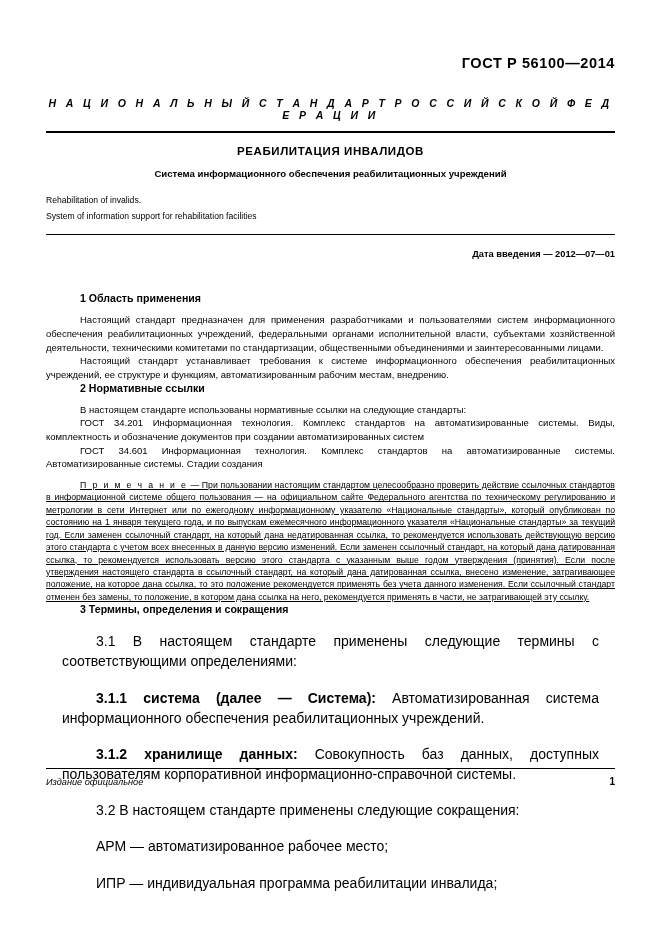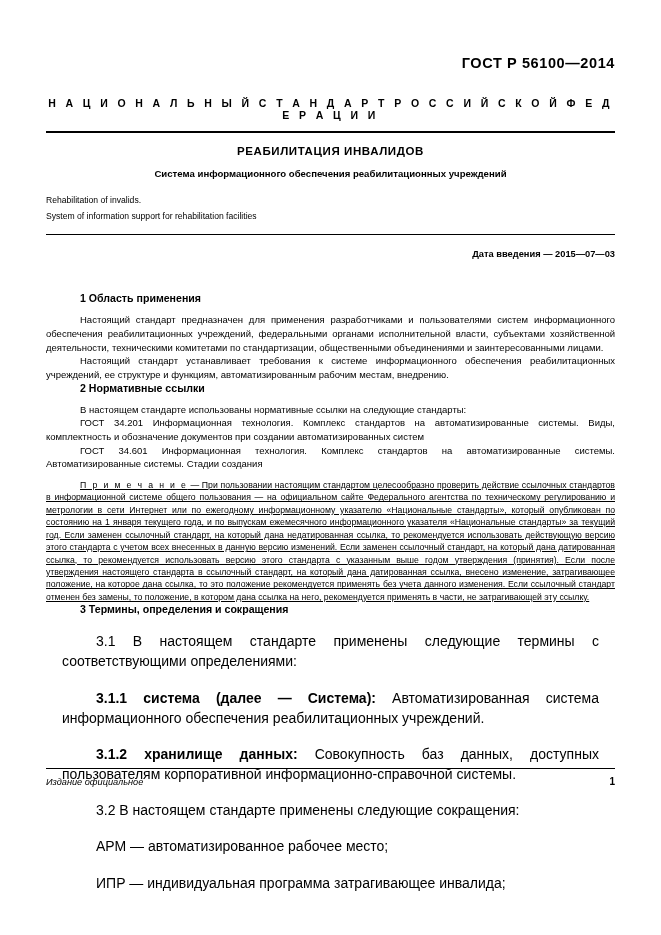--- a/index.html
+++ b/index.html
@@ -31,20 +31,21 @@
     font-weight: bold;
     letter-spacing: 0.6px;
     margin: 0 0 26px 0;
   }
   .national-standard {
     text-align: center;
     font-size: 10.5px;
     font-weight: bold;
     letter-spacing: 3.4px;
     margin: 0 0 10px 0;
+    font-style: italic;
   }
   .rule-thick {
     border: 0;
     border-top: 2.2px solid #000;
     margin: 6px 0 12px 0;
   }
   .rule-thin {
     border: 0;
     border-top: 1.1px solid #000;
     margin: 12px 0 0 0;
@@ -148,41 +149,41 @@
 
   <hr class="rule-thick">
 
   <div class="title-main">РЕАБИЛИТАЦИЯ ИНВАЛИДОВ</div>
   <div class="title-sub">Система информационного обеспечения реабилитационных учреждений</div>
   <div class="title-en">Rehabilitation of invalids.</div>
   <div class="title-en">System of information support for rehabilitation facilities</div>
 
   <hr class="rule-thin">
 
-  <div class="intro-date">Дата введения — 2015—07—03</div>
+  <div class="intro-date">Дата введения — 2012—07—01</div>
 
   <div class="content">
 
     <h2 class="section">1 Область применения</h2>
     <p class="para">Настоящий стандарт предназначен для применения разработчиками и пользователями систем информационного обеспечения реабилитационных учреждений, федеральными органами исполнительной власти, субъектами хозяйственной деятельности, техническими комитетами по стандартизации, общественными объединениями и заинтересованными лицами.</p>
     <p class="para">Настоящий стандарт устанавливает требования к системе информационного обеспечения реабилитационных учреждений, ее структуре и функциям, автоматизированным рабочим местам, внедрению.</p>
 
     <h2 class="section section-gap">2 Нормативные ссылки</h2>
     <p class="para">В настоящем стандарте использованы нормативные ссылки на следующие стандарты:</p>
     <p class="para">ГОСТ 34.201 Информационная технология. Комплекс стандартов на автоматизированные системы. Виды, комплектность и обозначение документов при создании автоматизированных систем</p>
     <p class="para">ГОСТ 34.601 Информационная технология. Комплекс стандартов на автоматизированные системы. Автоматизированные системы. Стадии создания</p>
     <p class="note"><span class="note-label">П р и м е ч а н и е</span><span> — При пользовании настоящим стандартом целесообразно проверить действие ссылочных стандартов в информационной системе общего пользования — на официальном сайте Федерального агентства по техническому регулированию и метрологии в сети Интернет или по ежегодному информационному указателю «Национальные стандарты», который опубликован по состоянию на 1 января текущего года, и по выпускам ежемесячного информационного указателя «Национальные стандарты» за текущий год. Если заменен ссылочный стандарт, на который дана недатированная ссылка, то рекомендуется использовать действующую версию этого стандарта с учетом всех внесенных в данную версию изменений. Если заменен ссылочный стандарт, на который дана датированная ссылка, то рекомендуется использовать версию этого стандарта с указанным выше годом утверждения (принятия). Если после утверждения настоящего стандарта в ссылочный стандарт, на который дана датированная ссылка, внесено изменение, затрагивающее положение, на которое дана ссылка, то это положение рекомендуется применять без учета данного изменения. Если ссылочный стандарт отменен без замены, то положение, в котором дана ссылка на него, рекомендуется применять в части, не затрагивающей эту ссылку.</span></p>
 
     <h2 class="section section-gap">3 Термины, определения и сокращения</h2>
     <p class="plain">3.1 В настоящем стандарте применены следующие термины с соответствующими определениями:</p>
     <p class="plain"><span class="b">3.1.1 система (далее — Система):</span><span> Автоматизированная система информационного обеспечения реабилитационных учреждений.</span></p>
     <p class="plain"><span class="b">3.1.2 хранилище данных:</span><span> Совокупность баз данных, доступных пользователям корпоративной информационно-справочной системы.</span></p>
     <p class="plain">3.2 В настоящем стандарте применены следующие сокращения:</p>
     <p class="plain">АРМ — автоматизированное рабочее место;</p>
-    <p class="plain">ИПР — индивидуальная программа затрагивающее инвалида;</p>
+    <p class="plain">ИПР — индивидуальная программа реабилитации инвалида;</p>
 
   </div>
 
   <div class="footer">
     <hr class="footer-rule">
     <div class="footer-row">
       <span class="footer-left">Издание официальное</span>
       <span class="footer-page">1</span>
     </div>
   </div>

